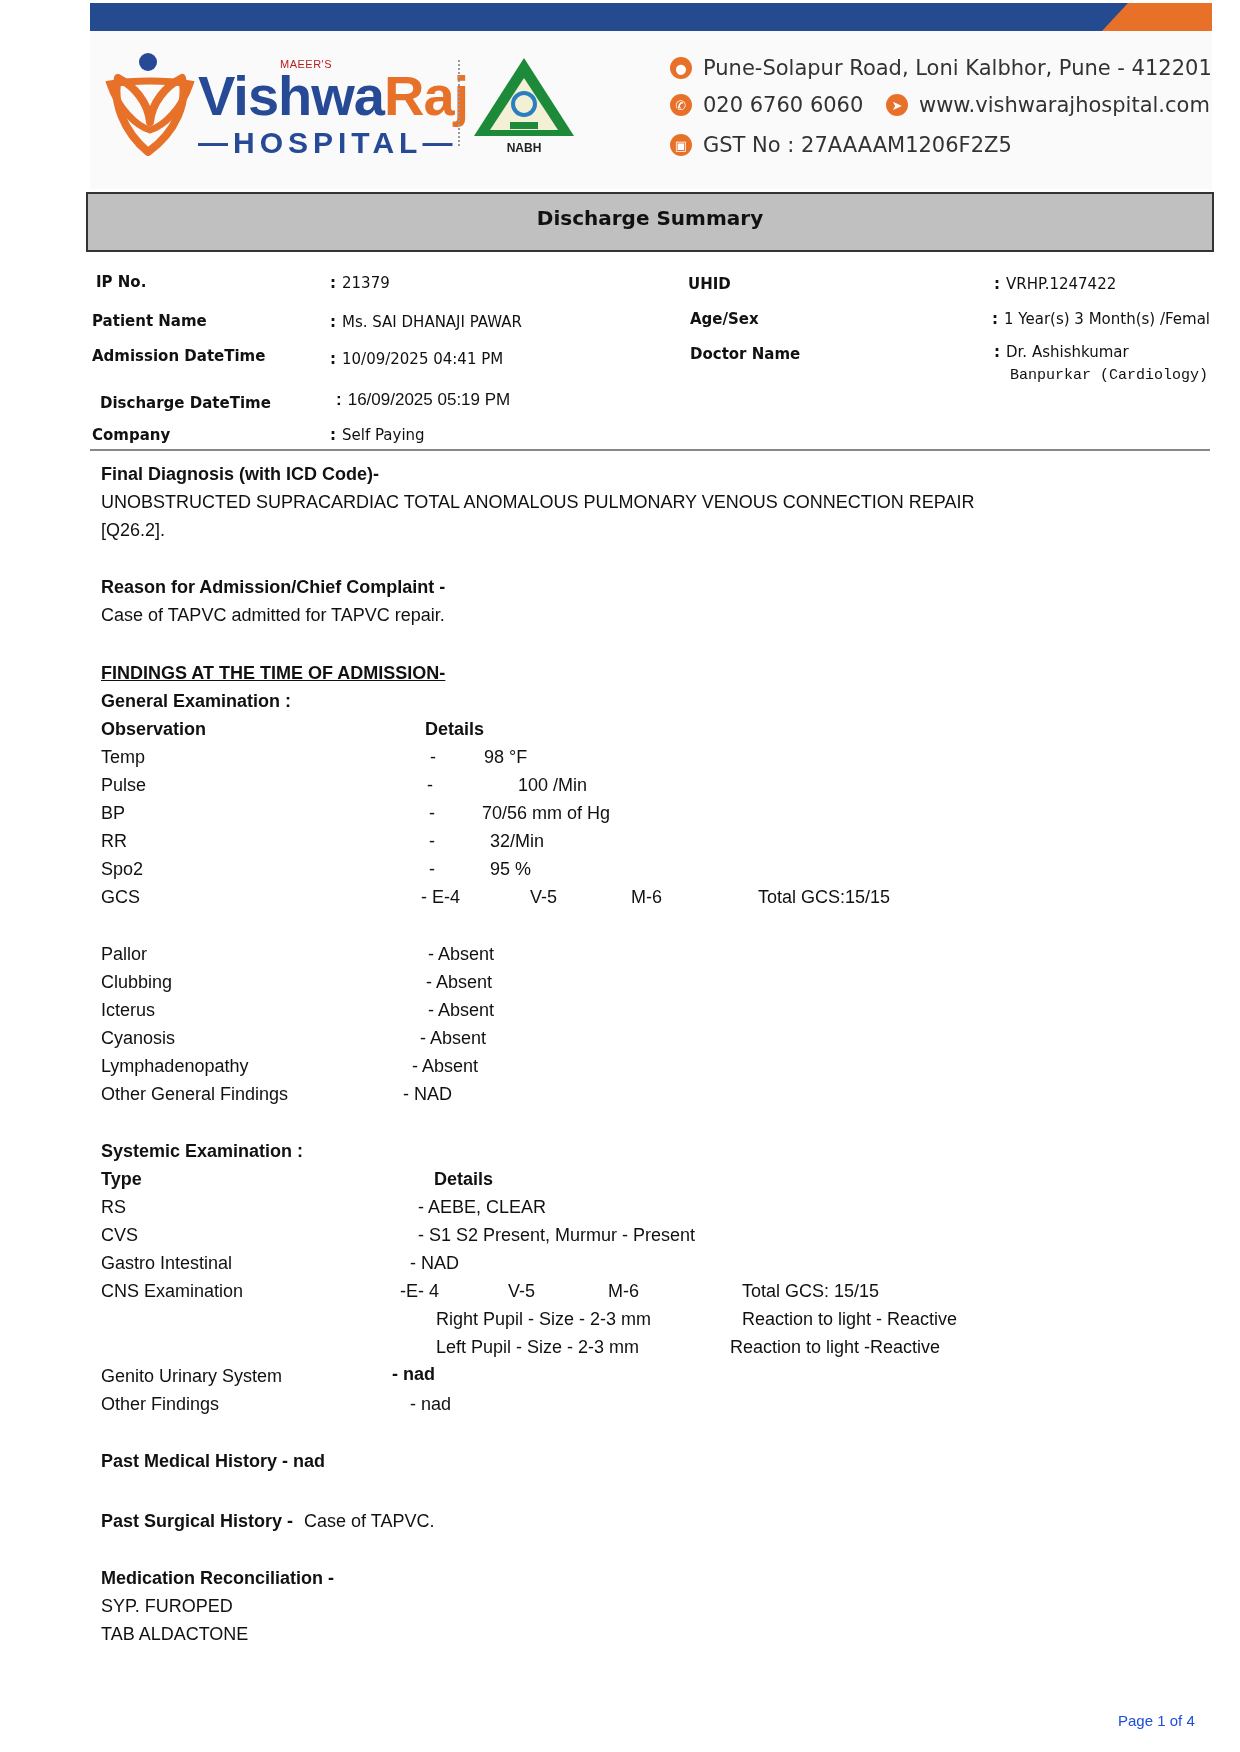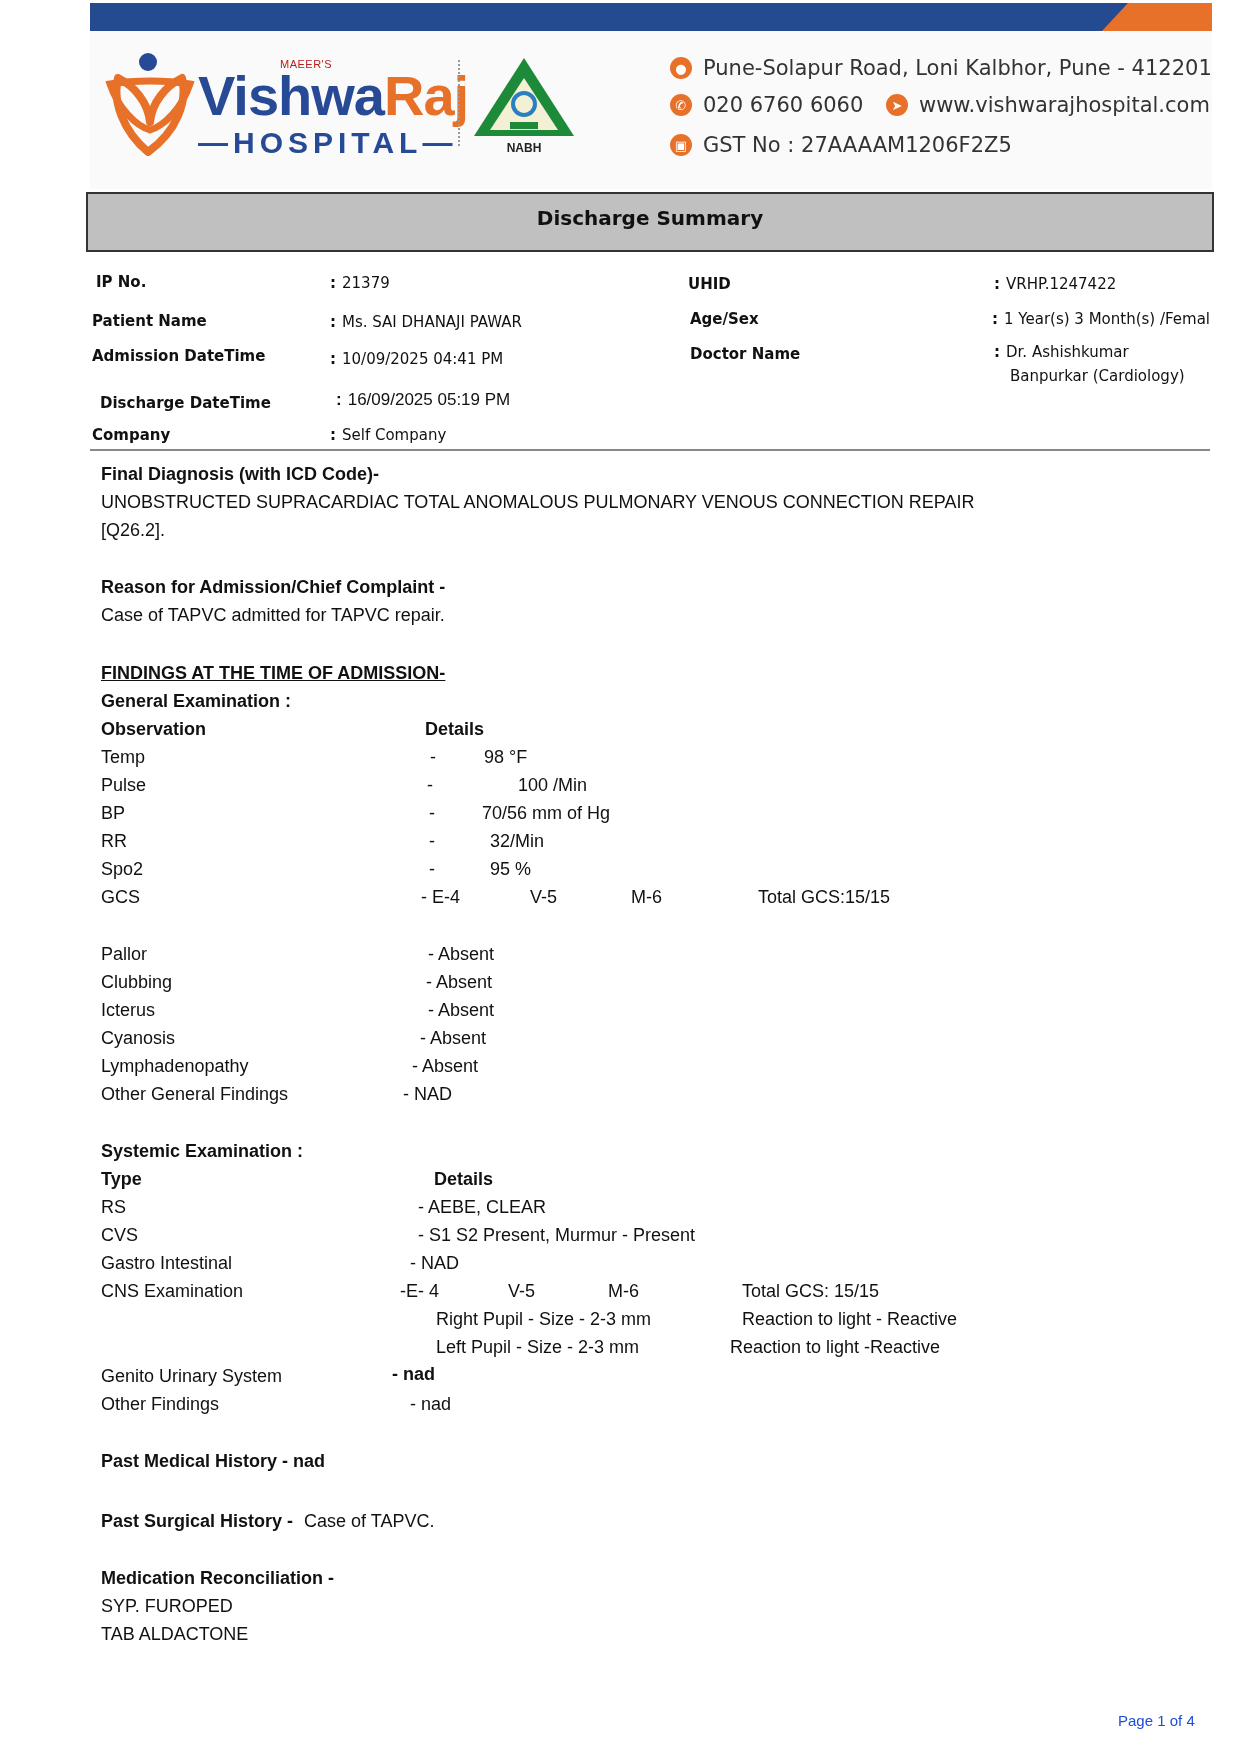--- a/index.html
+++ b/index.html
@@ -101,31 +101,31 @@
 <div class="pi lbl" style="left:92px;top:312px;">Patient Name</div>
 <div class="pi" style="left:330px;top:313px;"><span class="colon">:</span><span>Ms. SAI DHANAJI PAWAR</span></div>
 
 <div class="pi lbl" style="left:92px;top:347px;">Admission DateTime</div>
 <div class="pi" style="left:330px;top:350px;"><span class="colon">:</span><span>10/09/2025  04:41 PM</span></div>
 
 <div class="pi lbl" style="left:100px;top:394px;">Discharge DateTime</div>
 <div class="pi" style="left:336px;top:390px;font-family:'Liberation Sans',sans-serif;font-size:17px;"><span class="colon">:</span><span>16/09/2025 05:19 PM</span></div>
 
 <div class="pi lbl" style="left:92px;top:426px;">Company</div>
-<div class="pi" style="left:330px;top:426px;"><span class="colon">:</span><span>Self Company</span></div>
+<div class="pi" style="left:330px;top:426px;"><span class="colon">:</span><span>Self Paying</span></div>
 
 <div class="pi lbl" style="left:688px;top:275px;">UHID</div>
 <div class="pi" style="left:994px;top:275px;"><span class="colon">:</span><span>VRHP.1247422</span></div>
 
 <div class="pi lbl" style="left:690px;top:310px;">Age/Sex</div>
 <div class="pi" style="left:992px;top:310px;"><span class="colon">:</span><span>1 Year(s) 3 Month(s) /Femal</span></div>
 
 <div class="pi lbl" style="left:690px;top:345px;">Doctor Name</div>
 <div class="pi" style="left:994px;top:343px;"><span class="colon">:</span><span>Dr. Ashishkumar</span></div>
-<div class="pi" style="left:1010px;top:367px;">Banpurkar (Cardiology)</div>
+<div class="pi" style="left:1010px;top:367px;font-family:Liberation Mono, monospace;">Banpurkar (Cardiology)</div>
 
 <div class="rule"></div>
 
 <div class="t b" style="left:101px;top:464px;">Final Diagnosis (with ICD Code)-</div>
 <div class="t" style="left:101px;top:492px;">UNOBSTRUCTED SUPRACARDIAC TOTAL ANOMALOUS PULMONARY VENOUS CONNECTION REPAIR</div>
 <div class="t" style="left:101px;top:520px;">[Q26.2].</div>
 
 <div class="t b" style="left:101px;top:577px;">Reason for Admission/Chief Complaint -</div>
 <div class="t" style="left:101px;top:605px;">Case of TAPVC admitted for TAPVC repair.</div>
 

